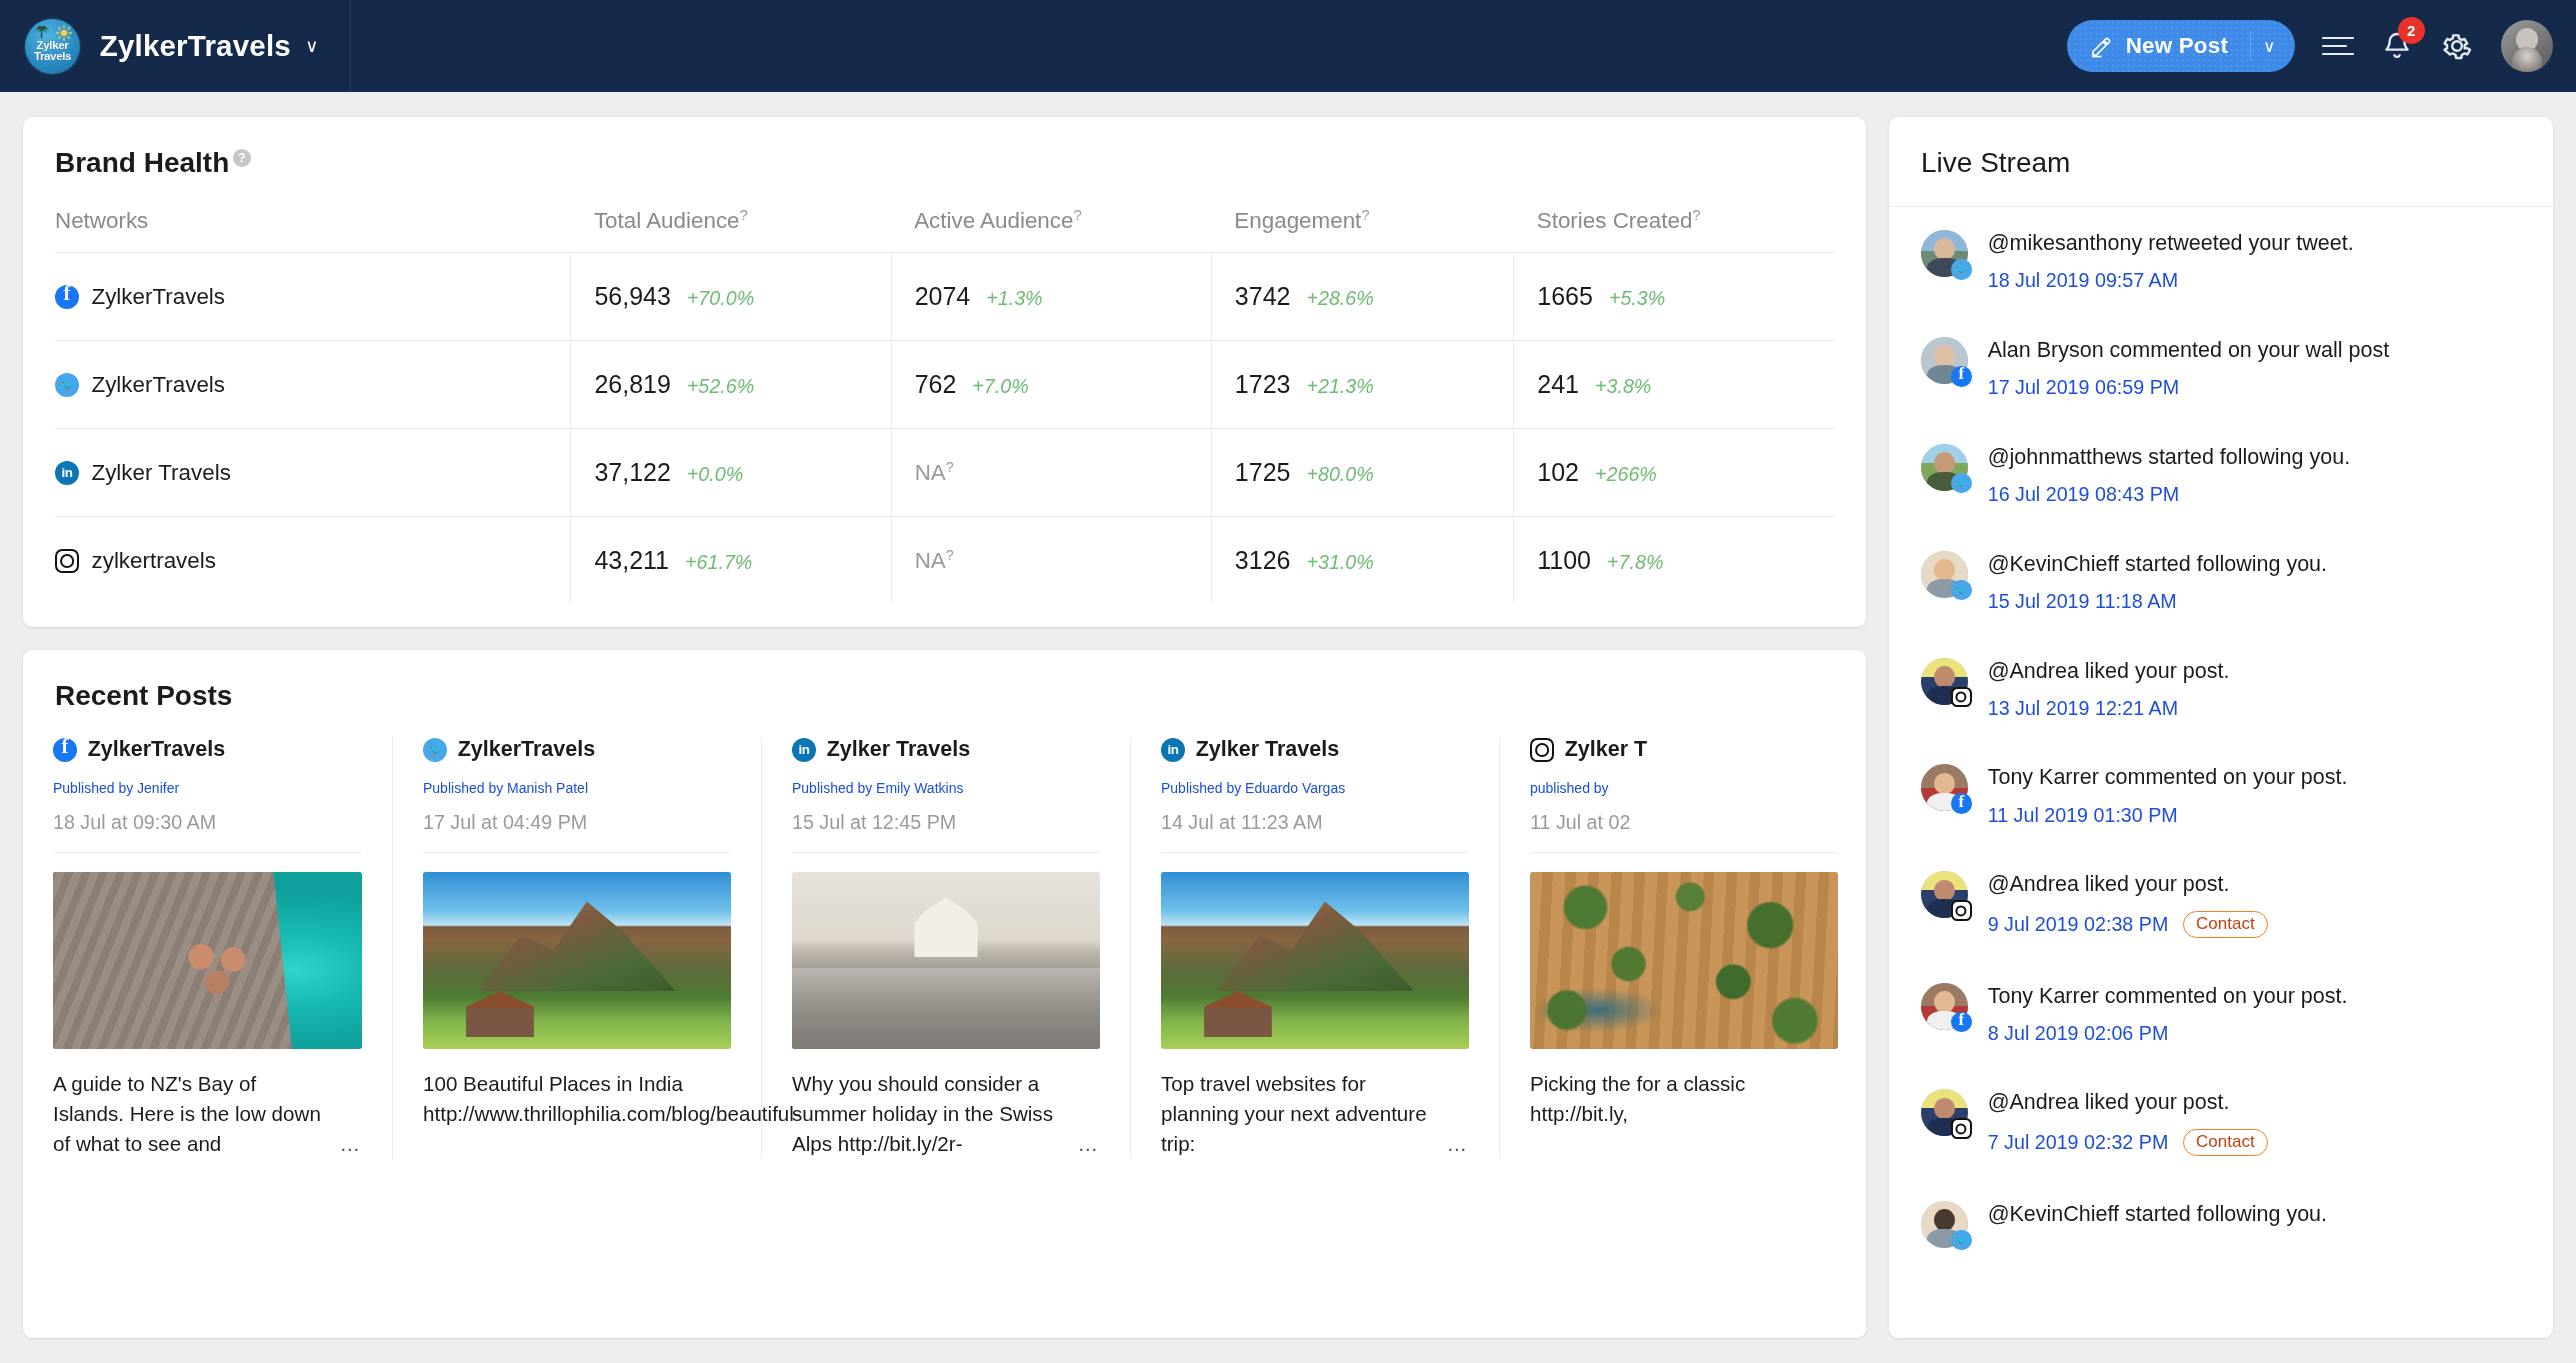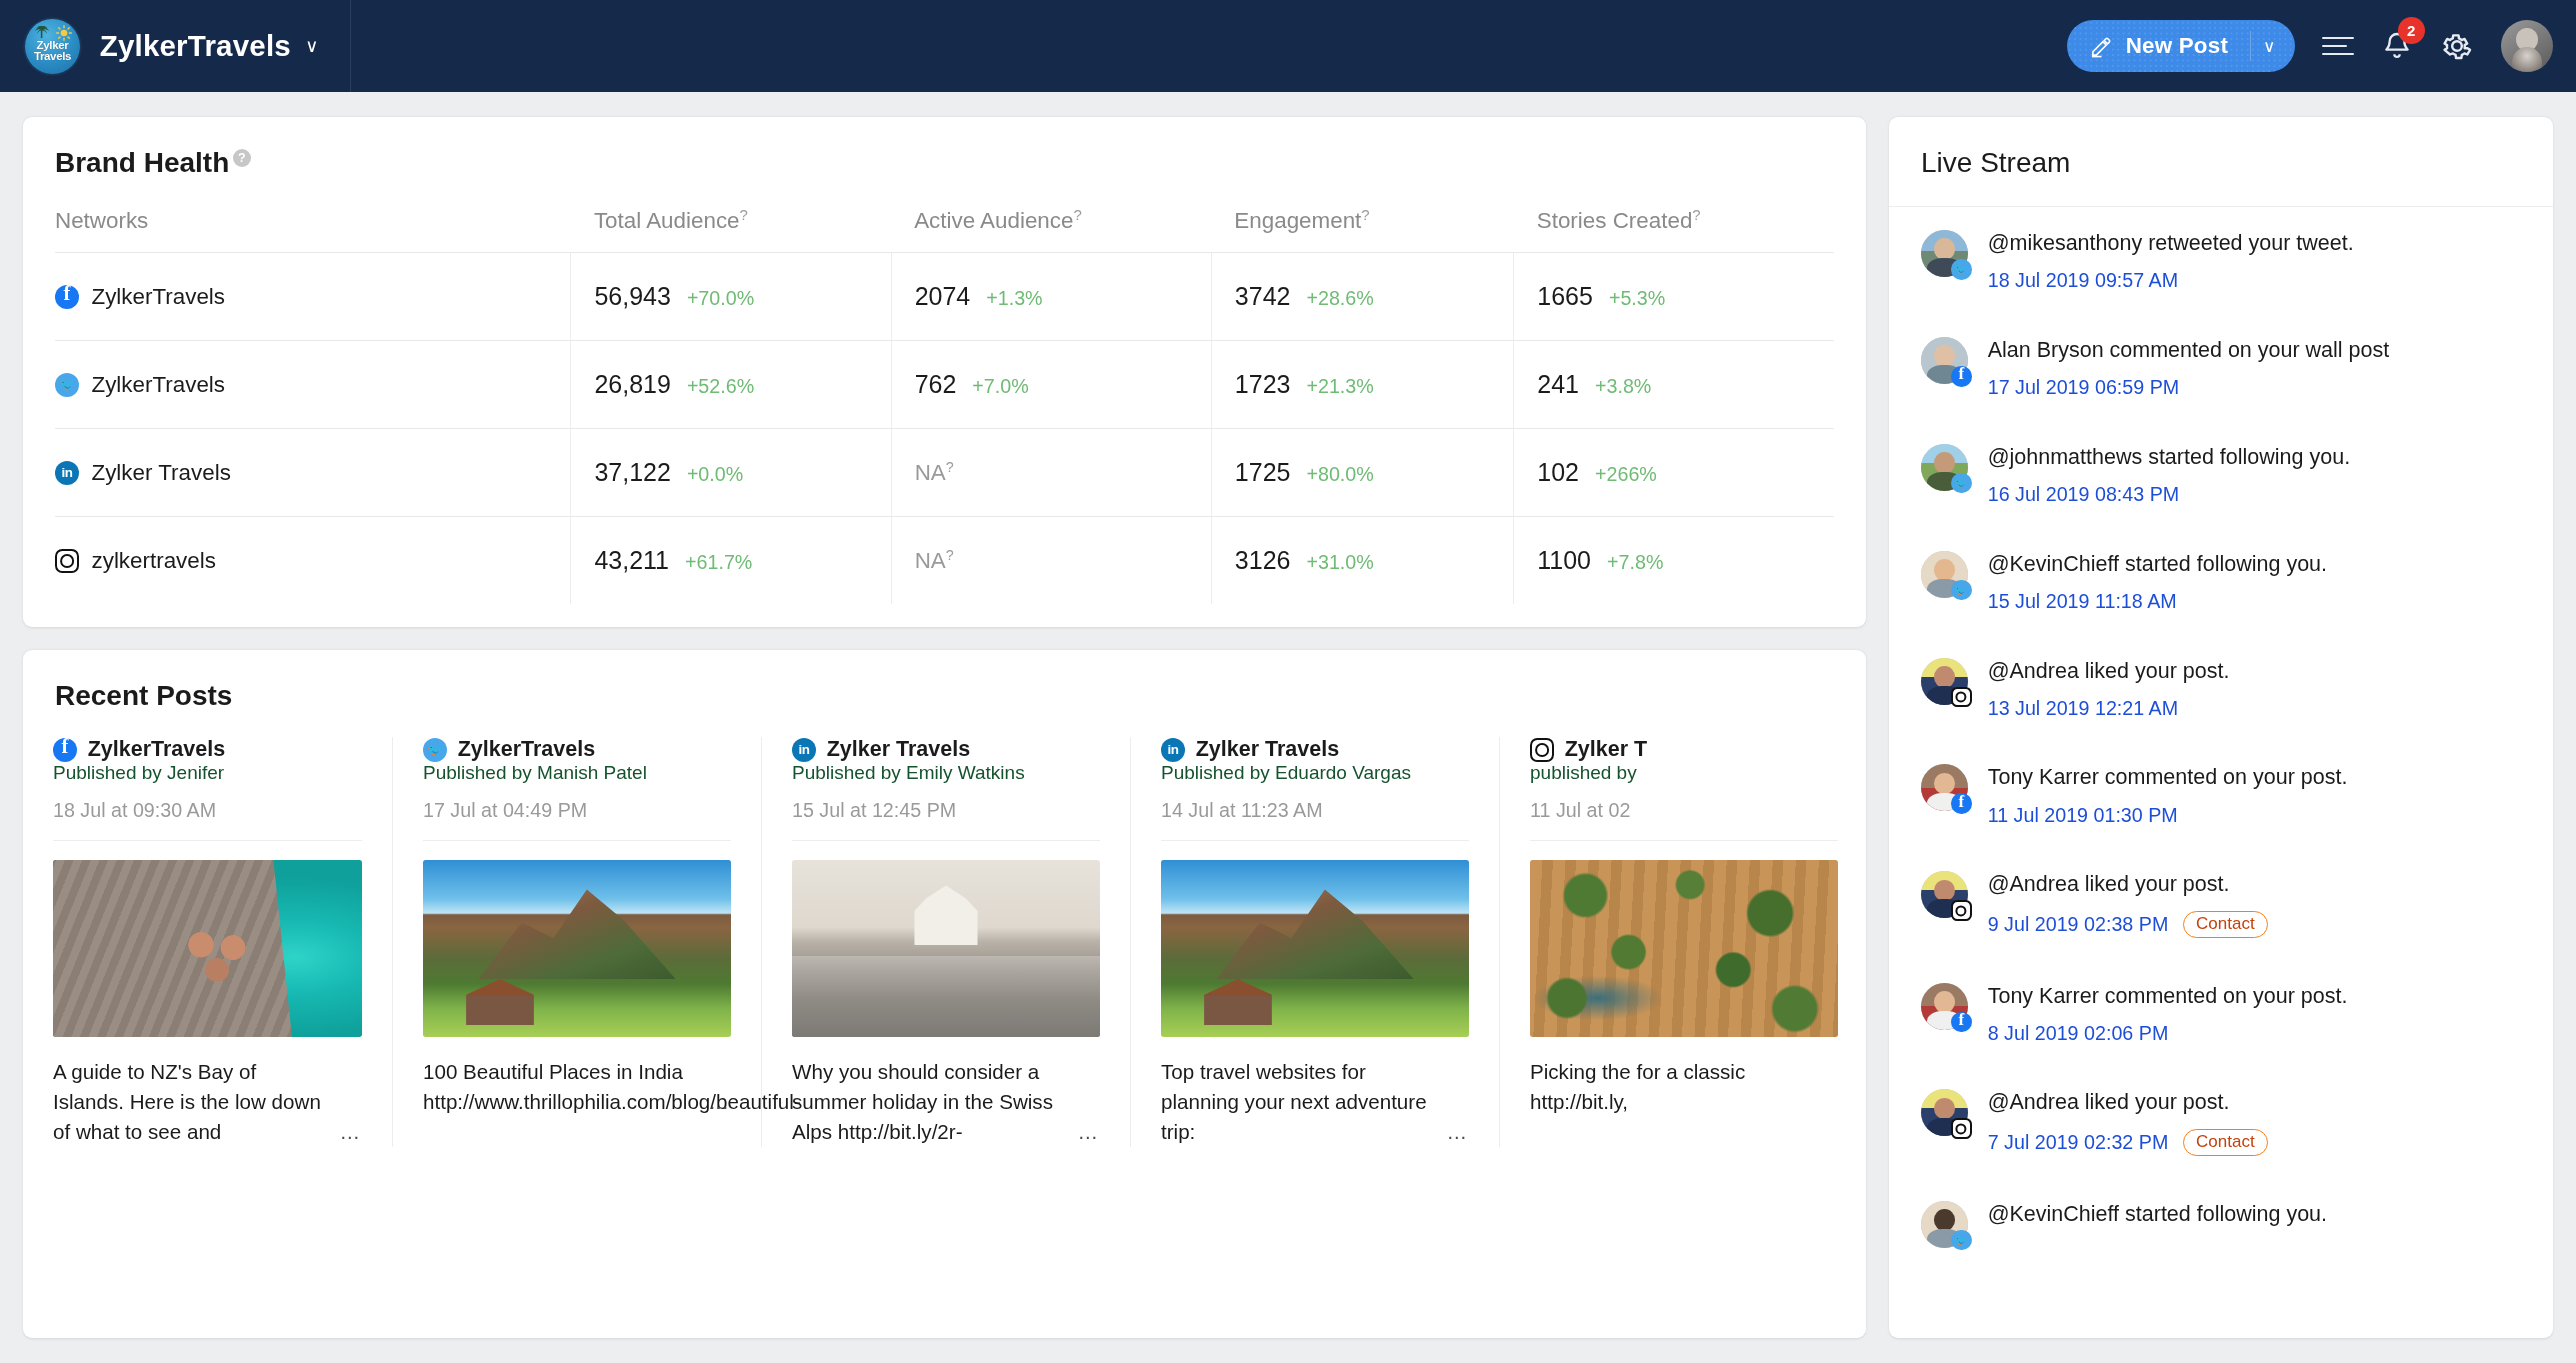--- a/index.html
+++ b/index.html
@@ -139,21 +139,21 @@
     vertical-align: middle;
   }
   table.bh-table tbody tr td:not(:first-child) { border-left: 0.9px solid #ededed; padding-left: 23px; }
   table.bh-table th:not(:first-child) { padding-left: 23px; }
   .net-cell { display: flex; align-items: center; gap: 12.5px; }
   .net-name { font-size: 22.4px; color: #1b1b1b; }
   .metric { display: flex; align-items: baseline; gap: 16px; }
   .metric .val { font-size: 25px; color: #1b1b1b; }
   .metric .val.na { color: #9a9a9a; font-size: 22.4px; }
   .metric .val.na sup { font-size: 14.3px; }
-  .metric .delta { font-size: 19.7px; color: #6fbb74; }
+  .metric .delta { font-size: 19.7px; color: #6fbb74; font-style: italic; }
 
   
   .si { width: 24px; height: 24px; flex-shrink: 0; border-radius: 50%; }
   .si-fb { background: #1877f2; position: relative; }
   .si-fb::after {
     content:'f'; position:absolute; left:0; right:0; top:-2.7px; color:#fff;
     font-family:"Liberation Serif", serif; font-weight:bold; font-size:20.6px; text-align:center;
   }
   .si-tw { background: #48a7ea; position: relative; }
   .si-tw::after {
@@ -175,21 +175,21 @@
   .rp { padding: 30px 0 0 0; overflow: hidden; position: relative; height: 100%; }
   .rp .card-title { padding-left: 32px; }
   .rp-strip { display: flex; margin-top: 25px; }
   .post-card {
     width: 369px; flex-shrink: 0; padding: 0 30px;
     border-left: 0.9px solid #ededed;
   }
   .post-card:first-child { border-left: none; }
   .post-head { display: flex; align-items: center; gap: 10.7px; }
   .post-net { font-size: 21.5px; font-weight: bold; color: #1b1b1b; white-space: nowrap; }
-  .post-by { font-size: 19px; color: #14532d; white-space: nowrap; }
+  .post-by { font-size: 14px; color: #1d4ed8; margin-top: 18px; white-space: nowrap; }
   .post-when { font-size: 19.7px; color: #9a9a9a; margin-top: 14.3px; white-space: nowrap; }
   .post-div { border-bottom: 0.9px solid #ededed; margin-top: 18px; }
   .post-img { width: 100%; height: 177px; margin-top: 19.7px; border-radius: 2.7px; overflow: hidden; position: relative; }
   .post-text {
     font-size: 20.6px; color: #1b1b1b; line-height: 1.45; margin-top: 19.7px;
     position: relative; padding-right: 34px;
   }
   .post-text .ell { position: absolute; right: 0; bottom: 0; color: #4a4a4a; letter-spacing: 1.8px; }
 
   

